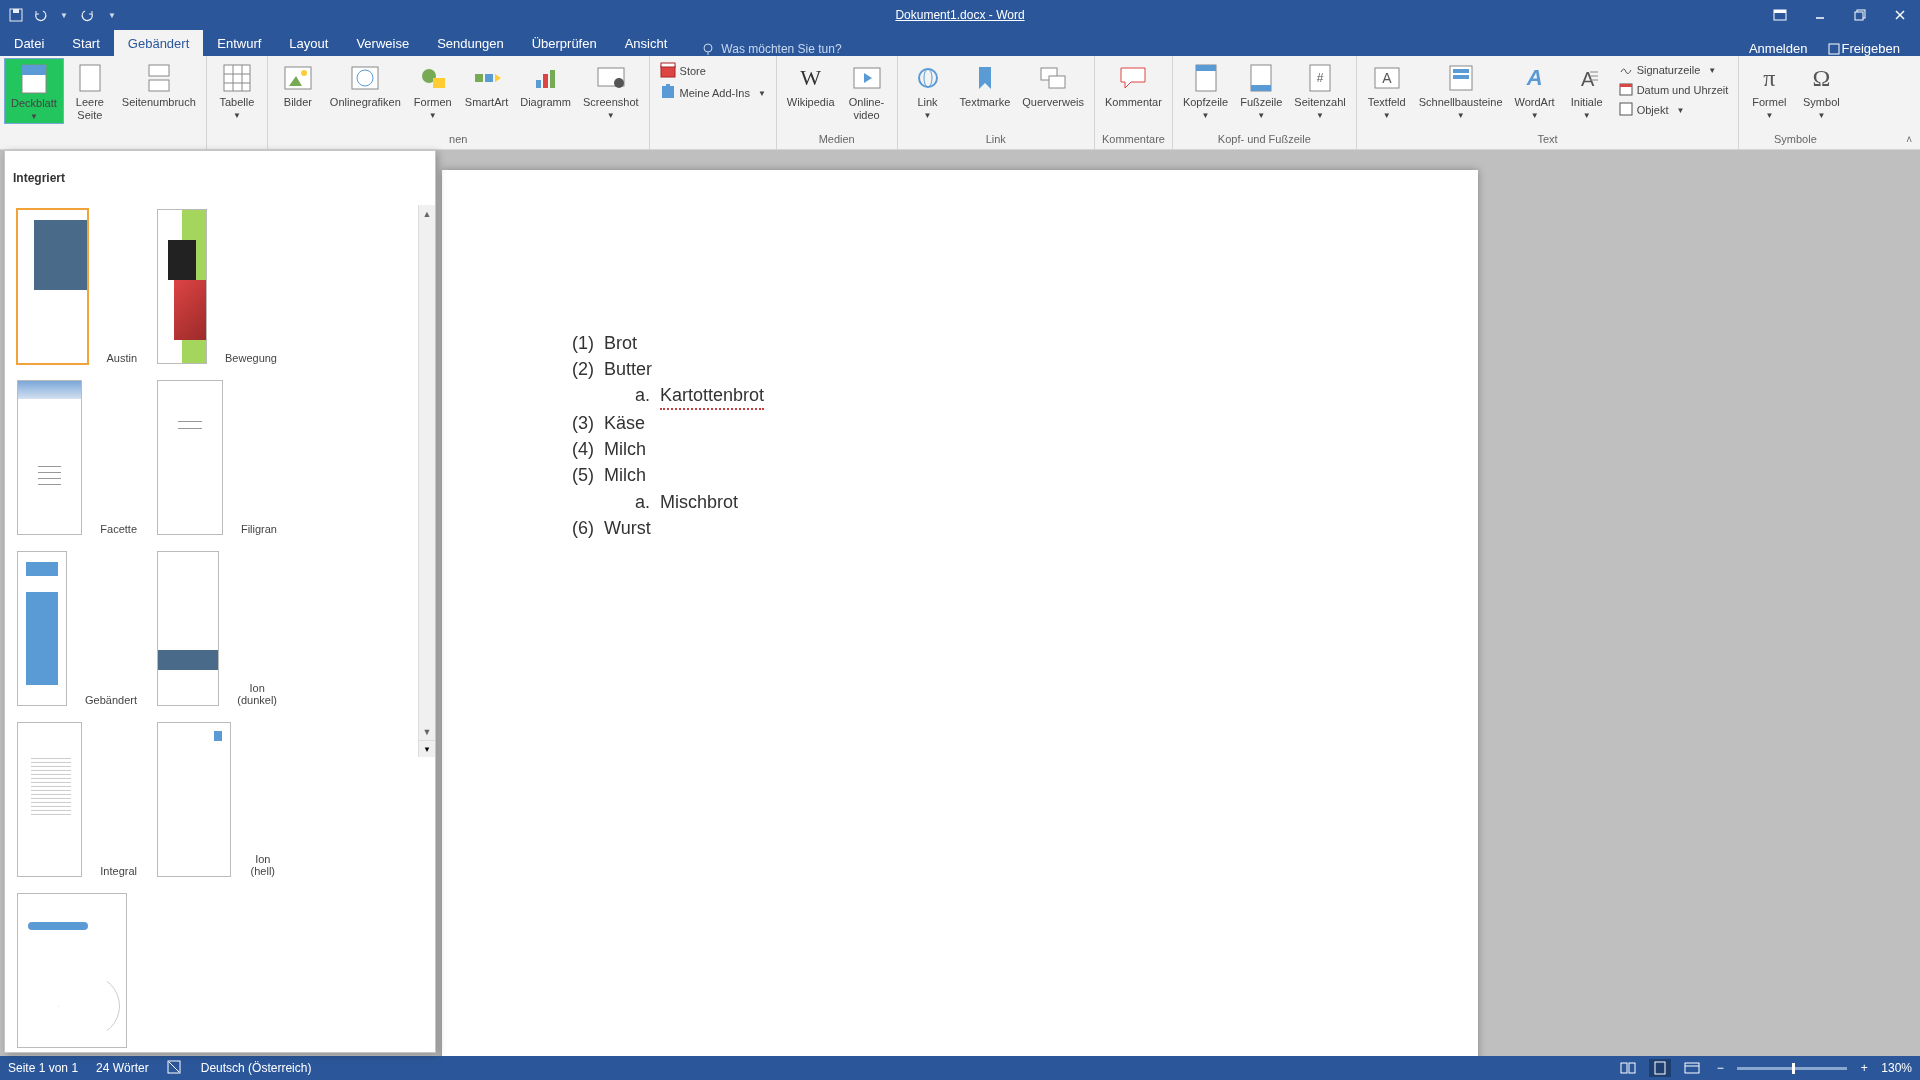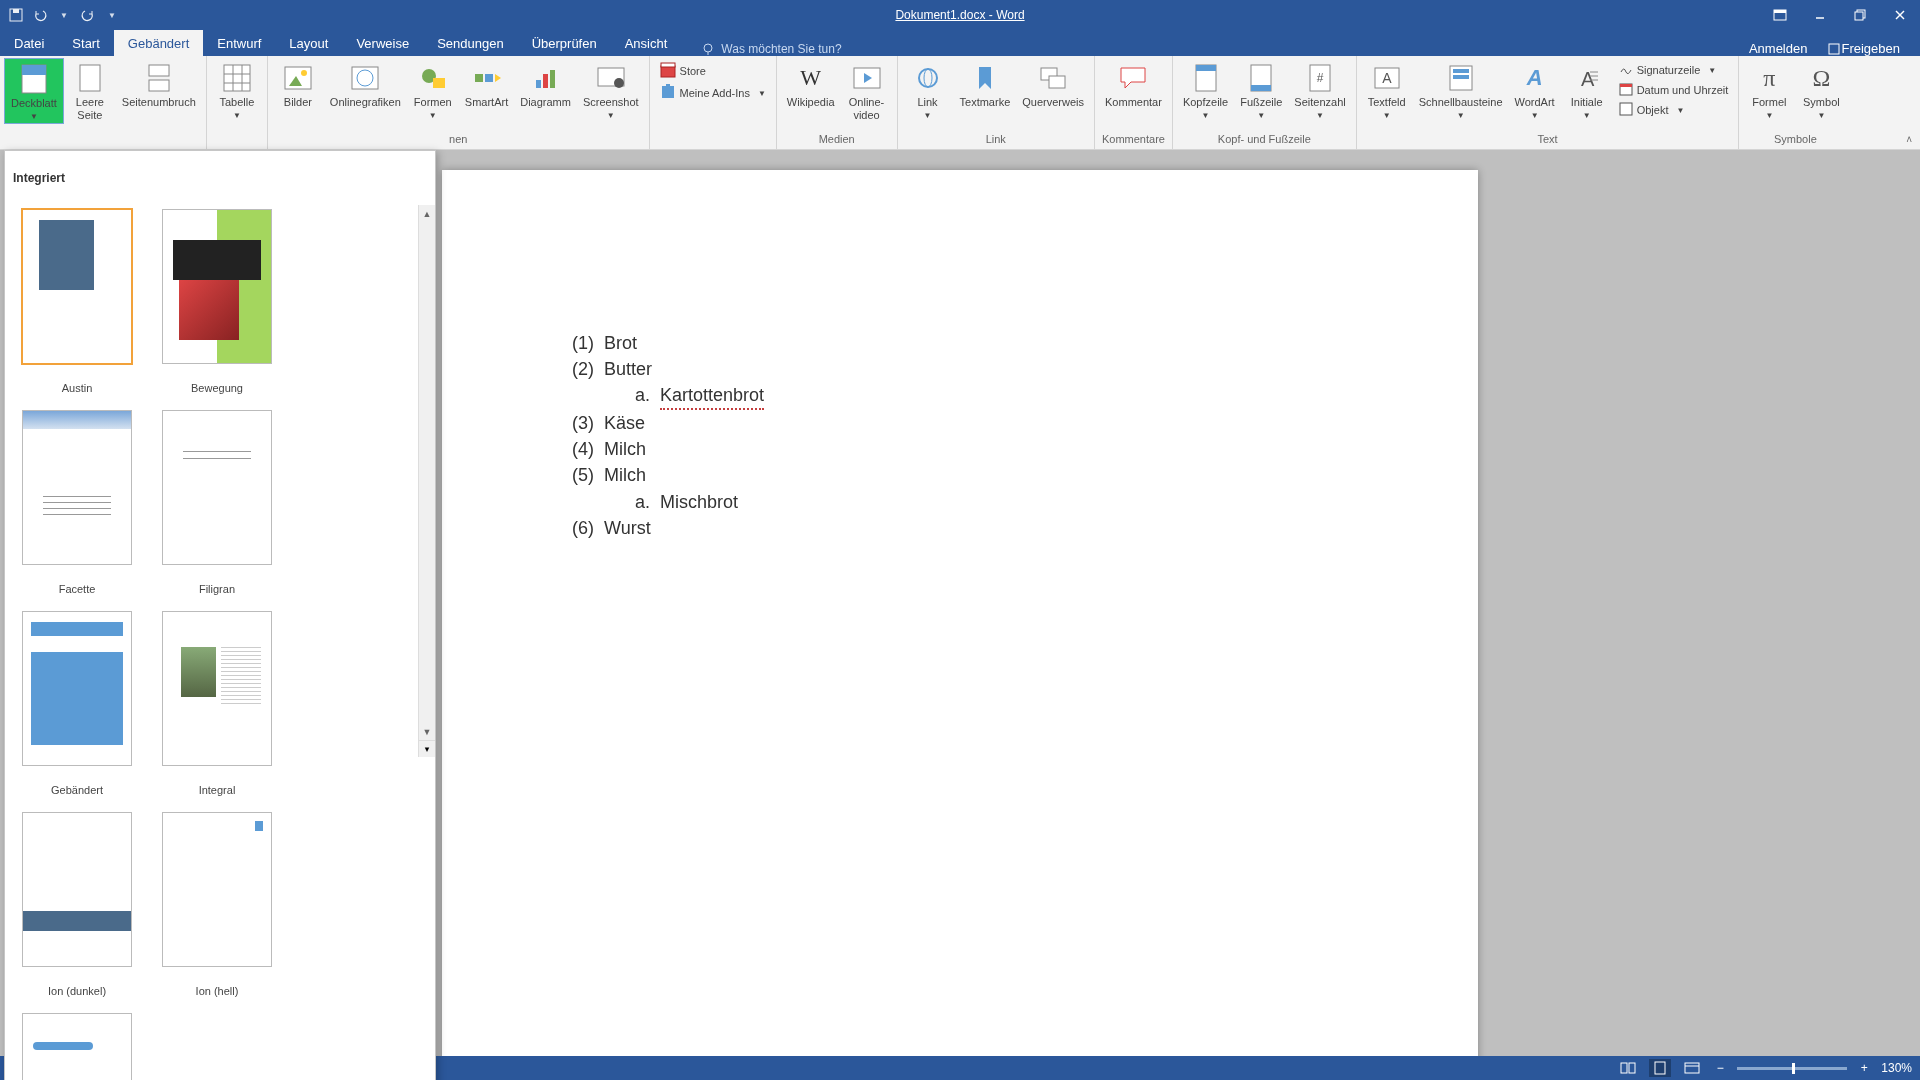--- a/index.html
+++ b/index.html
@@ -29,21 +29,21 @@
 .collapse{position:absolute;right:8px;bottom:4px;font-size:10px;color:#666;}
 
 
 .gallery{position:absolute;left:4px;top:150px;width:432px;background:#fff;border:1px solid #c6c6c6;box-shadow:2px 2px 8px rgba(0,0,0,.25);z-index:50;}
 .gallery-header{font-size:12px;font-weight:bold;padding:20px 8px;color:#333;}
 .gallery-scroll{position:absolute;right:0;top:0;width:17px;height:552px;background:#f0f0f0;border-left:1px solid #ddd;display:flex;flex-direction:column;align-items:center;}
 .gallery-scroll .arr{height:17px;width:100%;display:flex;align-items:center;justify-content:center;font-size:9px;color:#666;}
 .gallery-scroll .track{flex:1;}
 .gallery-scroll .more{height:17px;width:100%;border-top:1px solid #ddd;display:flex;align-items:center;justify-content:center;font-size:9px;}
 .gallery-grid{display:flex;flex-wrap:wrap;padding:4px 8px 4px 12px;gap:16px 20px;margin-right:17px;}
-.templ{width:120px;display:flex;flex-direction:column;align-items:center;gap:18px;}
+.templ{width:120px;display:flex;flex-direction:row;align-items:flex-end;gap:18px;}
 .templ .thumb{width:110px;height:155px;border:1px solid #bbb;background:#fff;display:flex;align-items:center;justify-content:center;cursor:pointer;position:relative;overflow:hidden;}
 .templ .thumb.sel{outline:2px solid #f2a23a;outline-offset:-1px;}
 .templ .tname{font-size:11px;color:#444;text-align:center;}
 
 
 .th-austin{background:linear-gradient(#b8cde6,#d4e1f0);}
 .th-austin::after{content:"";position:absolute;left:16px;top:10px;width:55px;height:70px;background:#4a6a8a;}
 .th-bewegung{background:#fff;}
 .th-bewegung .half{position:absolute;right:0;top:0;width:50%;height:100%;background:#a4d65e;}
 .th-bewegung .band{position:absolute;left:10px;top:30px;right:10px;height:40px;background:#222;}
@@ -572,29 +572,29 @@
           <div class="tname">Filigran</div>
         </div>
       <div class="templ">
           <div class="thumb th-gebaendert">
             <div class="b1"></div>
             <div class="b2"></div>
           </div>
           <div class="tname">Gebändert</div>
         </div>
       <div class="templ">
+          <div class="thumb th-iond"></div>
+          <div class="tname">Ion (dunkel)</div>
+        </div>
+      <div class="templ">
           <div class="thumb th-integral">
             <div class="pic"></div>
             <div class="txt"></div>
           </div>
           <div class="tname">Integral</div>
-        </div>
-      <div class="templ">
-          <div class="thumb th-iond"></div>
-          <div class="tname">Ion (dunkel)</div>
         </div>
       <div class="templ">
           <div class="thumb th-ionh"></div>
           <div class="tname">Ion (hell)</div>
         </div>
       <div class="templ">
           <div class="thumb th-pfiff"></div>
         </div>
     </div>
   </div>

